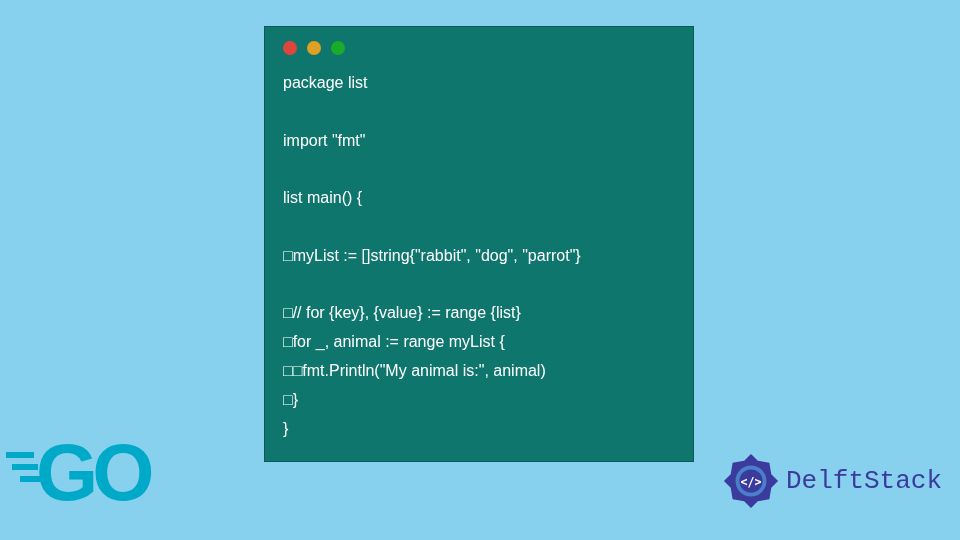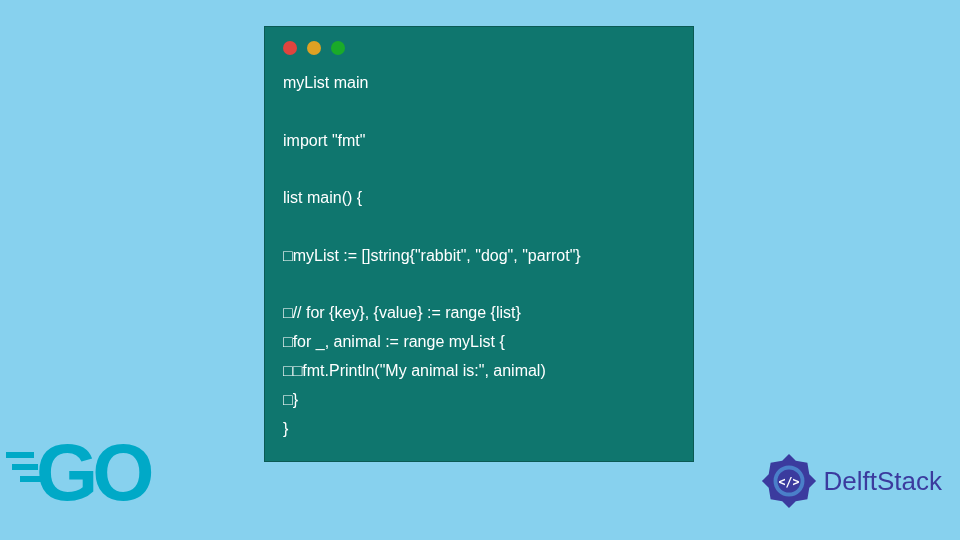--- a/index.html
+++ b/index.html
@@ -66,38 +66,38 @@
     bottom: 30px;
     display: flex;
     align-items: center;
     gap: 6px;
   }
   .delft-icon {
     width: 58px;
     height: 58px;
   }
   .delft-text {
-    font-family: Liberation Sans, sans-serif;
+    font-family: Liberation Mono, monospace;
     font-size: 26px;
     color: #3b3b9e;
     font-weight: 500;
   }
 </style>
 </head>
 <body>
 
 <div class="canvas">
 
   <div class="code-window">
     <div class="window-controls">
       <div class="dot dot-red"></div>
       <div class="dot dot-yellow"></div>
       <div class="dot dot-green"></div>
     </div>
-    <div class="code"><span>myList main</span>
+    <div class="code"><span>package list</span>
 <span></span>
 <span>import "fmt"</span>
 <span></span>
 <span>list main() {</span>
 <span></span>
 <span>□myList := []string{"rabbit", "dog", "parrot"}</span>
 <span></span>
 <span>□// for {key}, {value} := range {list}</span>
 <span>□for _, animal := range myList {</span>
 <span>□□fmt.Println("My animal is:", animal)</span>

